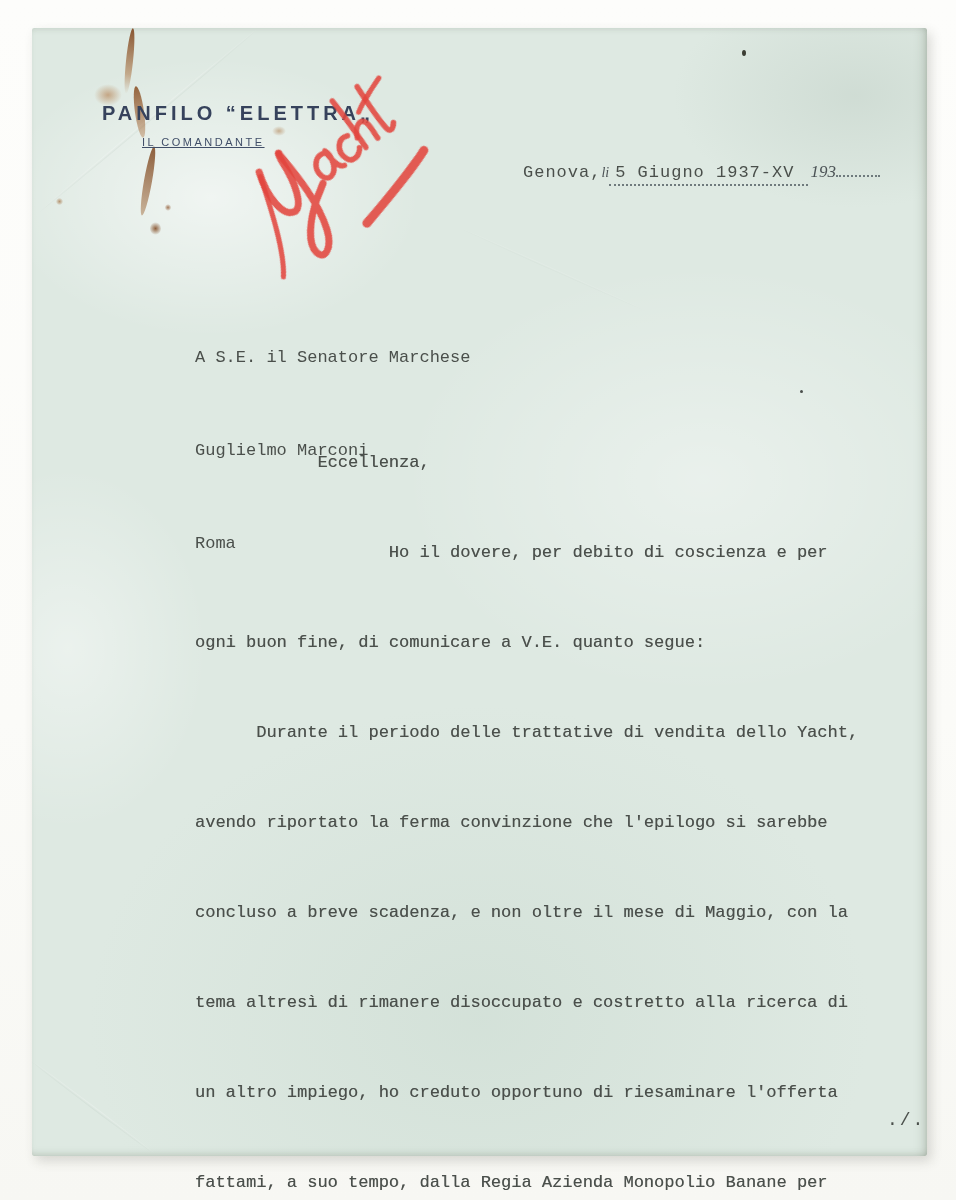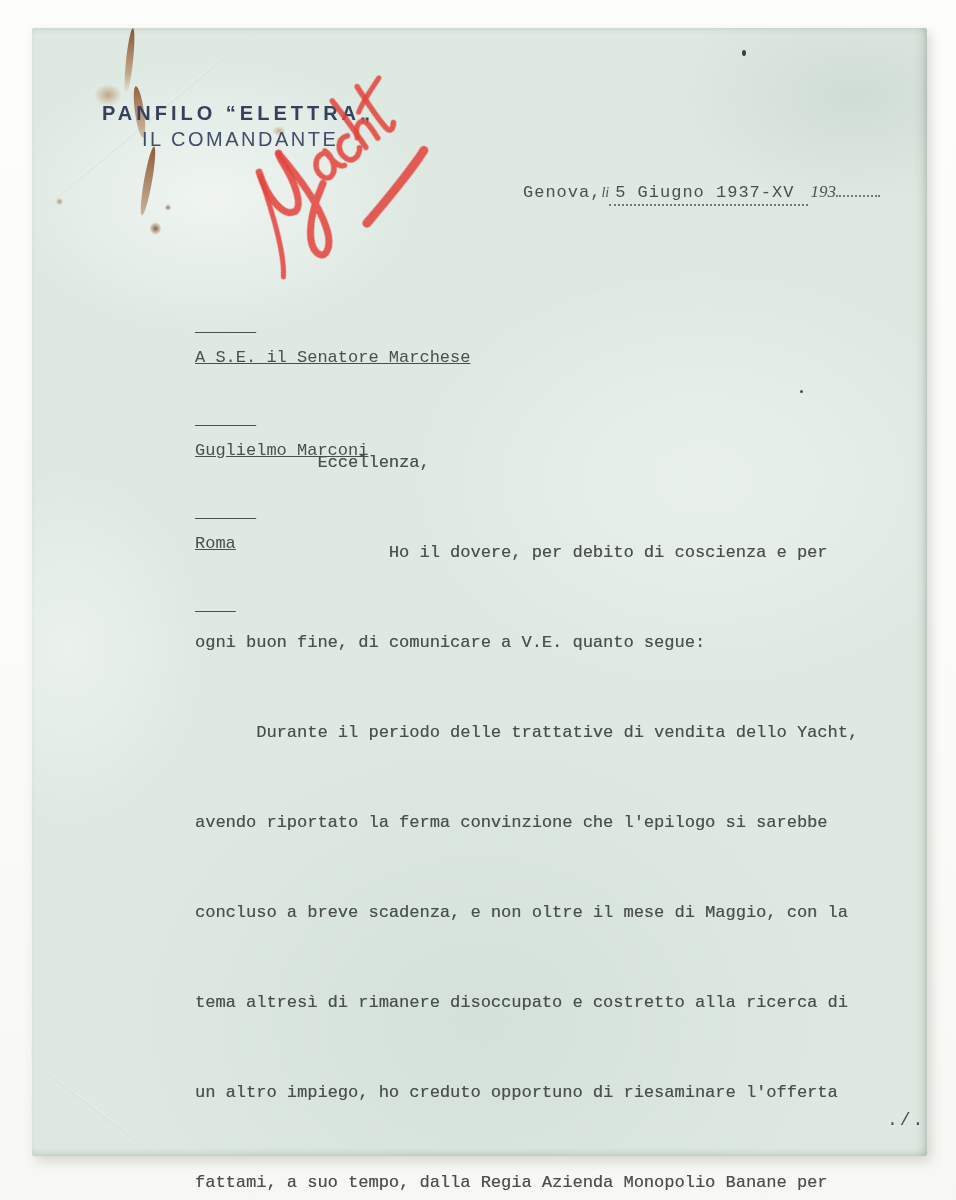--- a/index.html
+++ b/index.html
@@ -19,34 +19,34 @@
                 inset 0 4px 10px -8px rgba(70,80,58,.3),
                 4px 5px 12px rgba(60,60,50,.18);
     border-radius:2px;}
   .crease{position:absolute;transform-origin:left center;border-radius:50%;
     background:linear-gradient(180deg,rgba(255,255,255,.65),rgba(150,172,158,.35));
     opacity:.45;pointer-events:none;}
   .stain{position:absolute;border-radius:50%;pointer-events:none;}
   .mono{font-family:"Liberation Mono","DejaVu Sans Mono",monospace;color:#4a4f4b;justify-content:flex-end;}
   .letterhead-name{position:absolute;left:70px;top:74px;font-size:20px;font-weight:700;
     letter-spacing:4px;color:#36425c;white-space:nowrap;}
-  .letterhead-role{position:absolute;left:110px;top:100px;font-size:20px;
-    letter-spacing:2.5px;color:#404e68;white-space:nowrap;}
+  .letterhead-role{position:absolute;left:110px;top:108px;font-size:11px;
+    letter-spacing:2.5px;color:#404e68;white-space:nowrap;text-decoration:underline;}
   .yacht-svg{position:absolute;left:215px;top:30px;width:250px;height:260px;overflow:visible;}
   .dateline{position:absolute;left:491px;top:131px;display:flex;align-items:baseline;
     font-size:17px;white-space:nowrap;}
   .dateline .city{letter-spacing:1px;}
   .pp{font-family:"Liberation Serif","DejaVu Serif",serif;font-style:italic;
     color:#4c5356;}
   .pp.li{font-size:14px;}
   .pp.yr{font-size:17px;margin-left:2px;}
-  .fill{border-bottom:2px dotted #6f7a7d;padding:0 14px 2px 6px;letter-spacing:1px;margin-top:20px;}
+  .fill{border-bottom:2px dotted #6f7a7d;padding:0 14px 2px 6px;letter-spacing:1px;}
   .fill.tail{display:inline-block;width:44px;padding:0 0 2px 0;height:14px;}
   .recipient{position:absolute;left:163px;top:252px;font-size:17px;line-height:31px;
-    white-space:pre;text-decoration:underline;}
+    white-space:pre;}
   .letter-body{position:absolute;left:163px;top:360px;font-size:17px;line-height:30px;
     white-space:pre;text-shadow:.3px 0 0 rgba(74,79,75,.55);}
   .cont-mark{position:absolute;left:855px;top:1082px;font-size:18px;letter-spacing:2px;}
   .speck{position:absolute;border-radius:50%;pointer-events:none;}
 </style>
 </head>
 <body>
 
 <div class="scan">
   <div class="paper">

